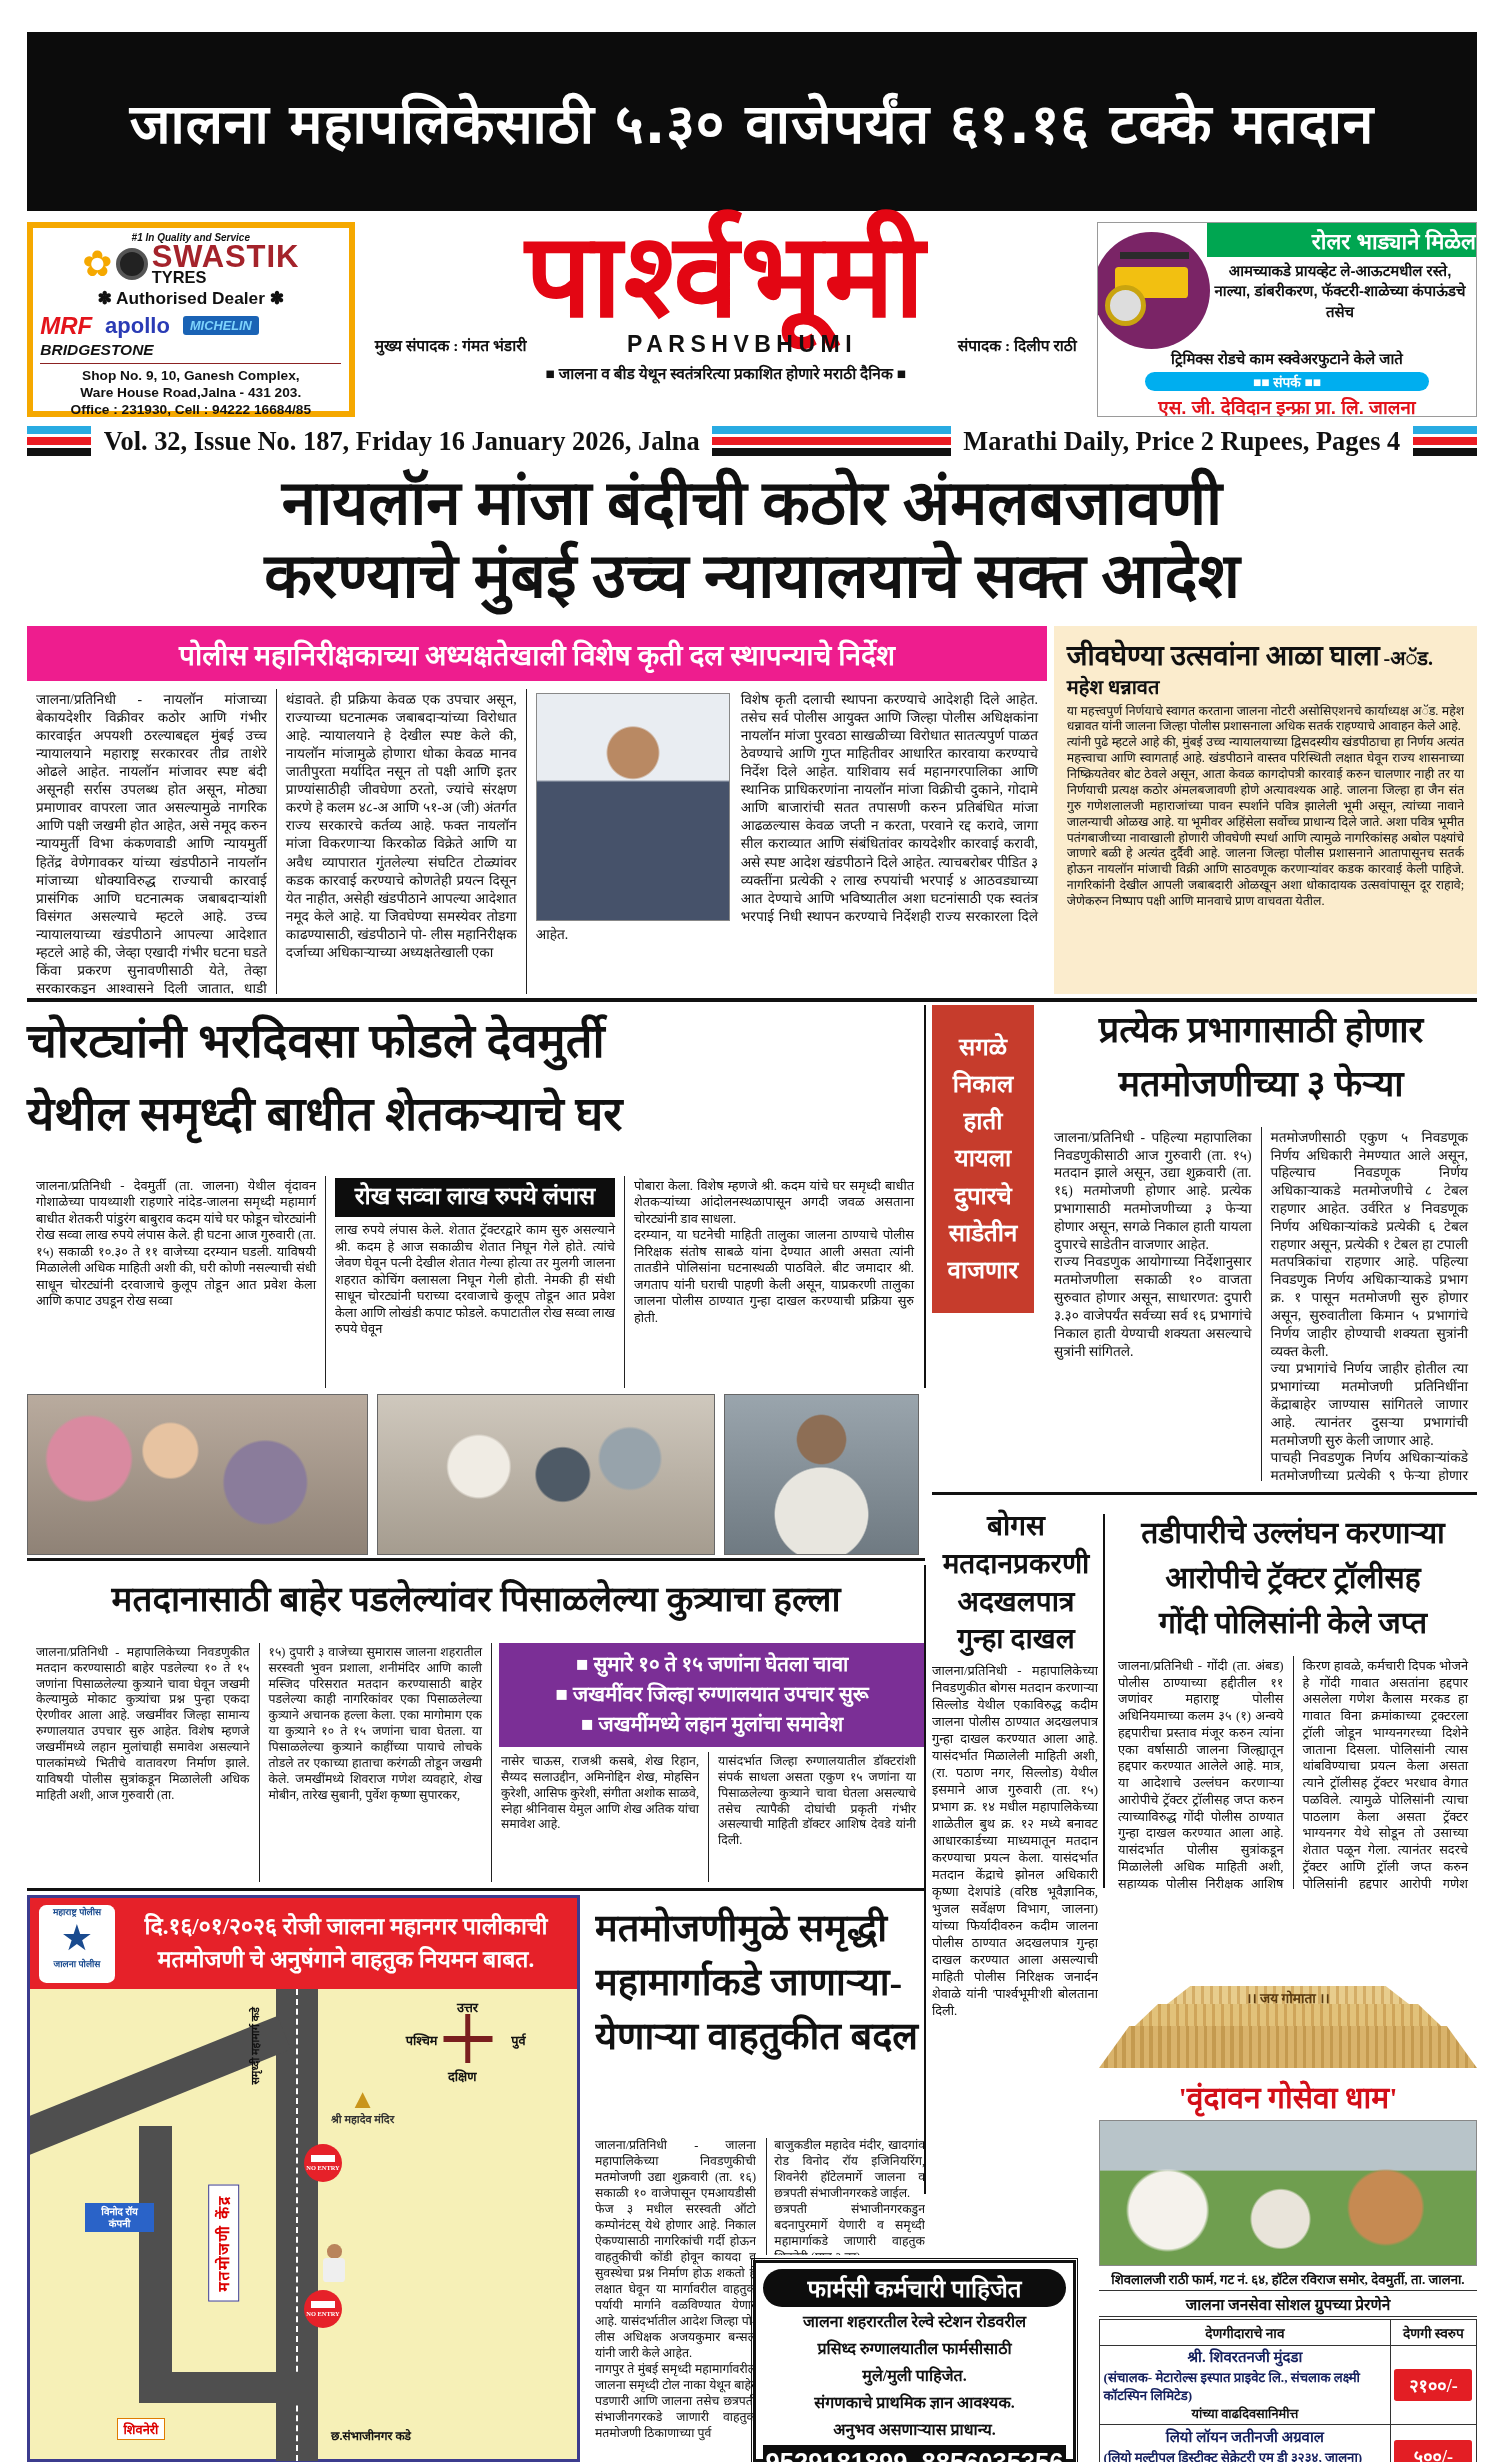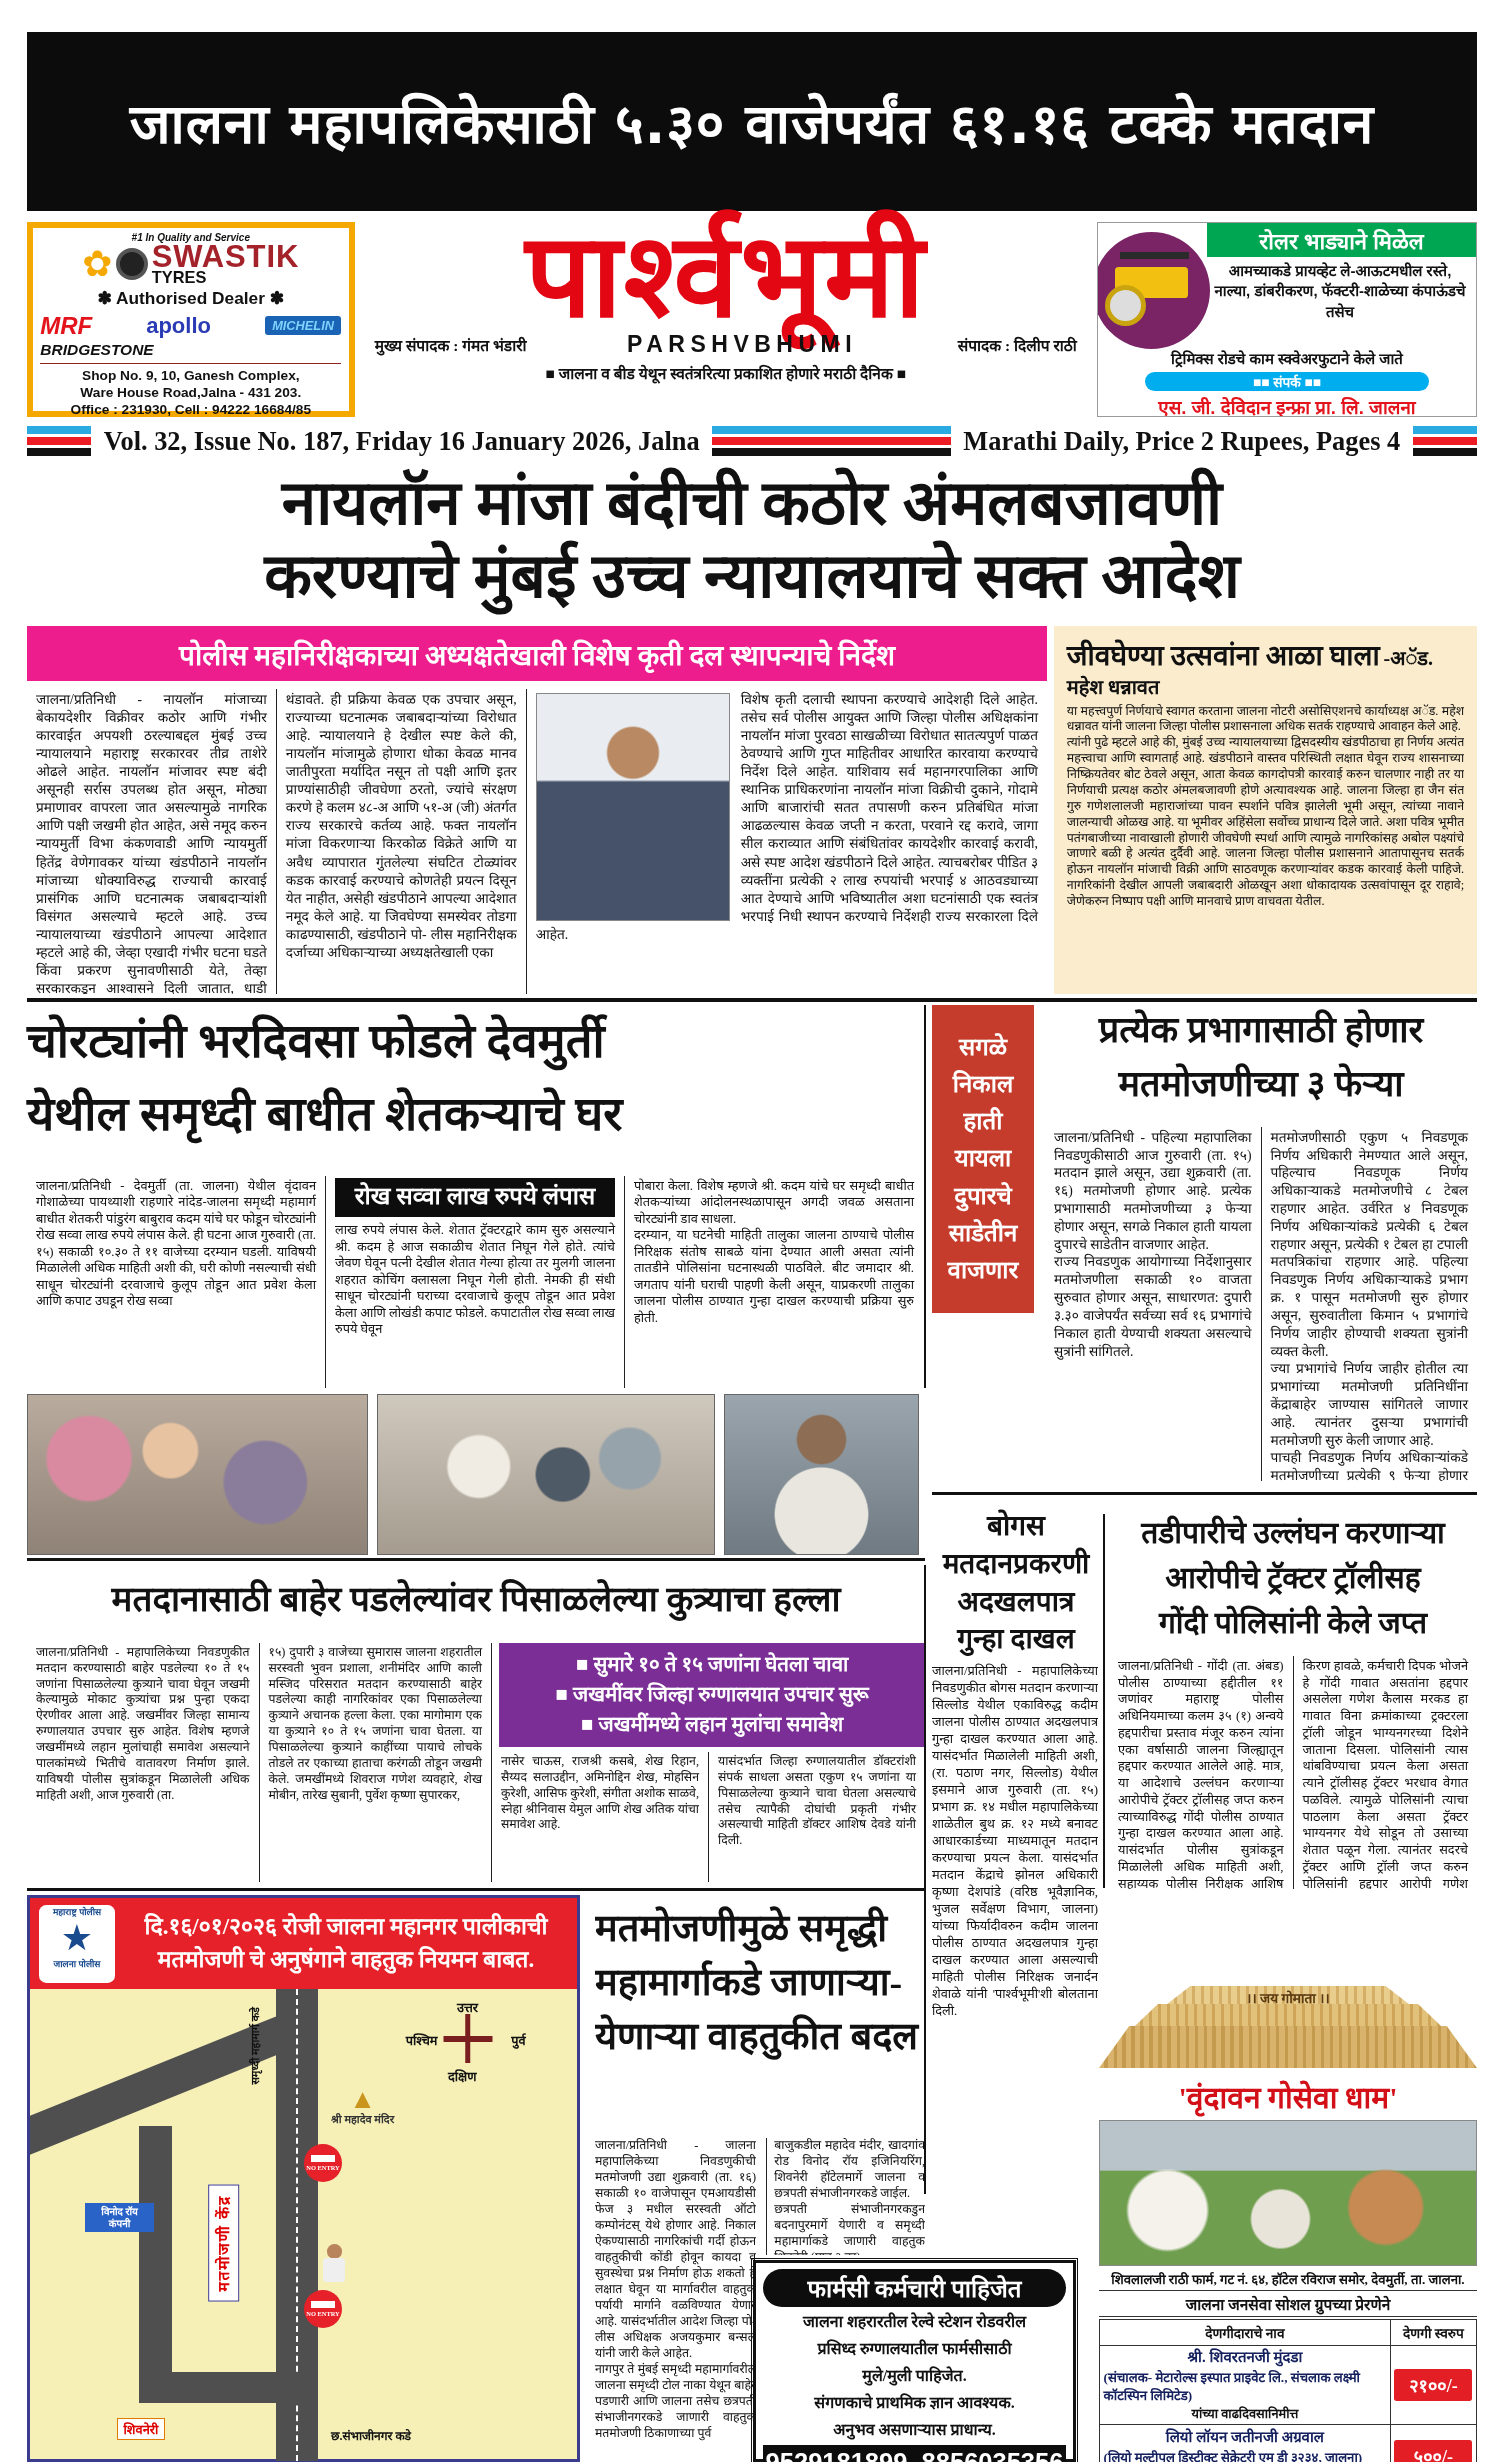--- a/index.html
+++ b/index.html
@@ -20,35 +20,35 @@
   .mastrow{left:27px;top:222px;width:1450px;height:195px;display:flex;gap:12.8px;}
   .swastik{width:301px;border:6.4px solid #f5a800;background:#fff;padding:3.6px 7.3px;text-align:center;
            font-family:"Liberation Sans",sans-serif;flex-shrink:0;}
   .sw-tag{font-size:10px;font-style:italic;font-weight:700;}
   .sw-logo-row{display:flex;align-items:center;justify-content:center;gap:3.6px;}
   .sw-flower{color:#f5a800;font-size:36px;line-height:1;}
   .sw-tyre{width:24px;height:24px;border-radius:50%;background:#222;border:4.6px solid #555;display:inline-block;}
   .sw-name{font-size:31px;font-weight:900;color:#a4232b;letter-spacing:0.9px;line-height:.9;}
   .sw-sub{font-size:16.4px;font-weight:900;color:#111;text-align:left;margin-right:16.4px;line-height:.9;}
   .sw-dealer{font-size:17.3px;font-weight:700;margin:2.7px 0;}
-  .sw-brands{display:flex;flex-wrap:wrap;justify-content:space-between;align-items:center;column-gap:12.8px;row-gap:1.8px;}
+  .sw-brands{display:flex;flex-wrap:wrap;justify-content:flex-start;align-items:center;column-gap:12.8px;row-gap:1.8px;}
   .b-mrf{color:#e3141c;font-weight:900;font-style:italic;font-size:24px;}
   .b-apollo{color:#2a3bb5;font-weight:900;font-size:22px;}
   .b-michelin{background:#1a63b5;color:#7dd3fc;font-style:italic;font-weight:800;font-size:12.8px;padding:1.8px 7.3px;border-radius:3px;}
   .b-bridge{color:#111;font-weight:900;font-style:italic;font-size:15.5px;}
   .sw-addr{border-top:1.8px solid #8c2222;margin-top:3.6px;padding-top:2.7px;font-weight:700;font-size:13.7px;line-height:1.25;}
   .mast-c{flex:1;text-align:center;position:relative;}
   .mast-title{color:#e30613;font-size:117px;font-weight:900;line-height:.92;letter-spacing:1.8px;}
   .mast-edrow{display:flex;justify-content:space-between;align-items:center;margin-top:1.8px;padding:0 7.3px;}
   .mast-ed{font-size:15.5px;font-weight:700;}
   .mast-eng{font-size:23px;font-weight:900;letter-spacing:5.5px;font-family:"Liberation Sans",sans-serif;}
   .mast-tag{font-size:15.5px;font-weight:700;margin-top:3.6px;}
   .roller{width:378px;border:1.8px solid #9a9a9a;background:#fff;flex-shrink:0;overflow:hidden;
           font-family:"Liberation Sans",sans-serif;position:relative;text-align:center;}
-  .rol-head{background:#00a651;color:#fff;font-size:22px;font-weight:900;padding:1.8px 0 2.7px;margin-left:109px;}
+  .rol-head{background:#00a651;color:#fff;font-size:22px;font-weight:900;padding:1.8px 0 2.7px;margin-left:109px;text-align:right;}
   .rol-body{display:flex;align-items:flex-start;}
   .rol-circle{width:117px;height:117px;background:#7a2466;border-radius:50%;margin:-25.5px 0 0 -5.5px;position:relative;flex-shrink:0;}
   .rol-machine{position:absolute;left:22px;top:35px;width:73px;height:31px;background:#f2c011;border-radius:3.6px;}
   .rol-wheel{position:absolute;left:12.8px;top:53px;width:31px;height:31px;background:#ddd;border:5.5px solid #c9a40f;border-radius:50%;}
   .rol-canopy{position:absolute;left:27px;top:20px;width:69px;height:7.3px;background:#2b2b2b;}
   .rol-txt{font-size:15px;font-weight:700;line-height:1.35;padding:3.6px 5.5px 0 0;text-align:center;flex:1;}
   .rol-contact{background:#00aeef;color:#fff;border-radius:12.8px;width:75%;margin:2.7px auto;font-size:13.7px;font-weight:800;}
   .rol-co{color:#e3141c;font-size:18.7px;font-weight:900;}
 
   

